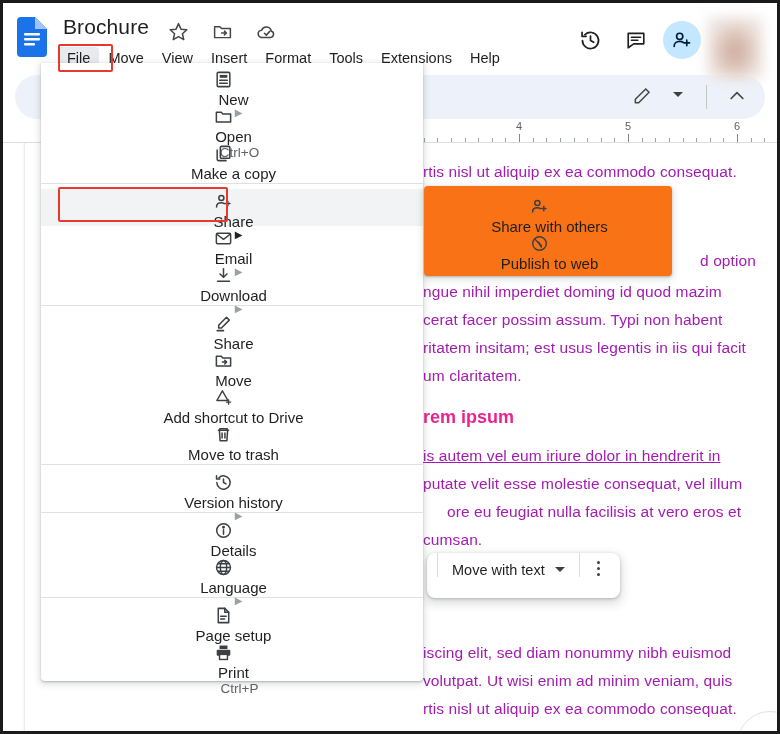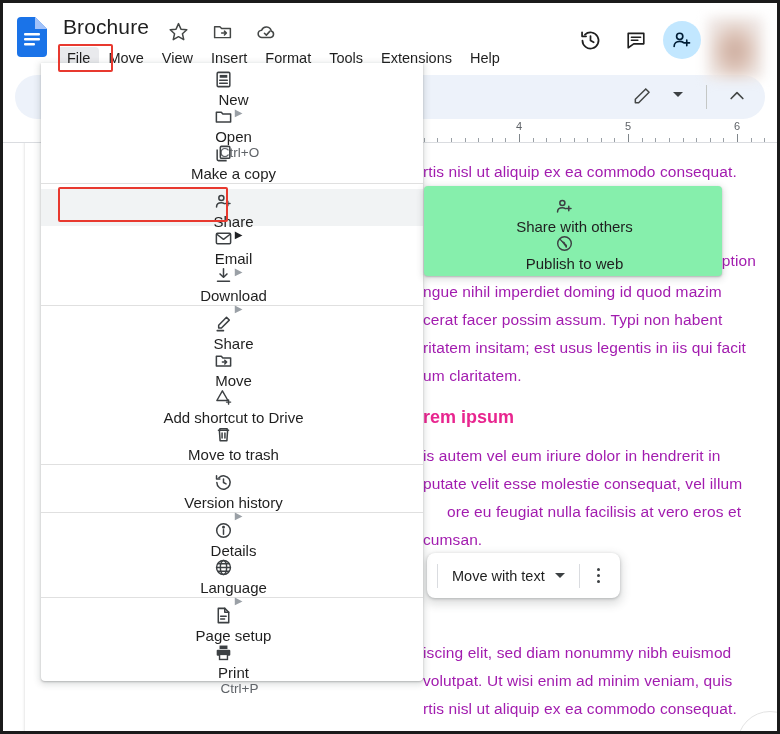--- a/index.html
+++ b/index.html
@@ -186,35 +186,35 @@
     width: 170px; height: 35px;
     border: 2.5px solid #e8392f;
     border-radius: 2px;
     pointer-events: none;
     z-index: 55;
   }
   
   #share-submenu {
     position: absolute;
     left: 421px; top: 183px;
-    width: 298px;
-    background: #86efac;
+    width: 248px;
+    background: #f97316;
     border-radius: 4px;
     box-shadow: 0 2px 6px 2px rgba(60,64,67,.15), 0 1px 2px rgba(60,64,67,.3);
     padding: 8px 0;
     z-index: 52;
   }
   
   #img-toolbar {
     position: absolute; left: 424px; top: 550px;
     height: 45px;
     background: #fff;
     border-radius: 8px;
     box-shadow: 0 1px 3px rgba(60,64,67,.3), 0 4px 8px 3px rgba(60,64,67,.15);
-    display: flex; align-items: center;
+    display: flex; 
     padding: 0 6px;
     z-index: 20;
   }
   #img-toolbar .lsep { width: 1px; height: 24px; background: #dadce0; margin: 0 4px; }
   #img-toolbar .mwt {
     display: flex; align-items: center; gap: 10px;
     padding: 0 10px; height: 33px;
     font-size: 14.5px; color: #1f1f1f;
     border-radius: 4px; cursor: pointer;
   }
@@ -249,21 +249,21 @@
 
   <div class="doc-line" style="left:420px; top:159px;">rtis nisl ut aliquip ex ea commodo consequat.</div>
   <div class="doc-line" style="left:697px; top:248px;">d option</div>
   <div class="doc-line" style="left:420px; top:279px;">ngue nihil imperdiet doming id quod mazim</div>
   <div class="doc-line" style="left:420px; top:307px;text-align:right;">cerat facer possim assum. Typi non habent</div>
   <div class="doc-line" style="left:420px; top:335px;">ritatem insitam; est usus legentis in iis qui facit</div>
   <div class="doc-line" style="left:420px; top:363px;">um claritatem.</div>
 
   <div class="doc-heading" style="left:420px; top:404px;">rem ipsum</div>
 
-  <div class="doc-line" style="left:420px; top:443px;">is autem vel eum iriure dolor in hendrerit in</div>
+  <div class="doc-line" style="left:420px; top:443px;text-decoration:underline;">is autem vel eum iriure dolor in hendrerit in</div>
   <div class="doc-line" style="left:420px; top:471px;">putate velit esse molestie consequat, vel illum</div>
   <div class="doc-line" style="left:444px; top:499px;">ore eu feugiat nulla facilisis at vero eros et</div>
   <div class="doc-line" style="left:420px; top:527px;">cumsan.</div>
 
   <div class="doc-line" style="left:420px; top:640px;">iscing elit, sed diam nonummy nibh euismod</div>
   <div class="doc-line" style="left:420px; top:668px;">volutpat. Ut wisi enim ad minim veniam, quis</div>
   <div class="doc-line" style="left:420px; top:696px;">rtis nisl ut aliquip ex ea commodo consequat.</div>
 
   <div id="img-toolbar">
     <div class="lsep"></div>

